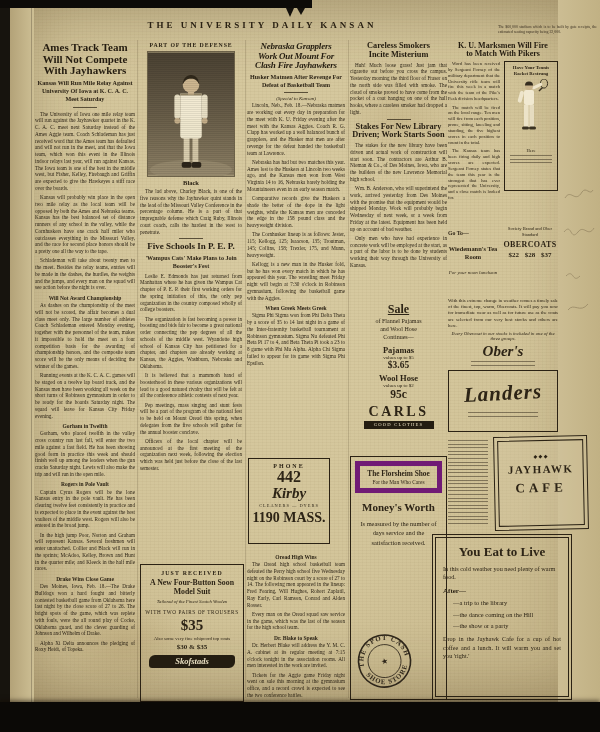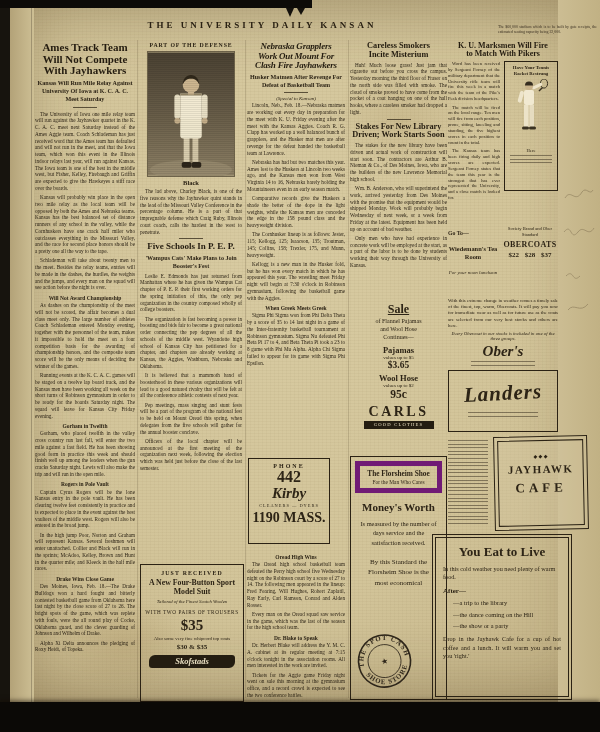--- a/index.html
+++ b/index.html
@@ -305,21 +305,20 @@
   <div class="kirby-addr">1190 MASS.</div>
 </div>
 
 <div class="adbox florsheim">
   <div class="fl-head">
     <div class="fl-head-1">The Florsheim Shoe</div>
     <div class="fl-head-2">For the Man Who Cares</div>
   </div>
   <div class="fl-title">Money's Worth</div>
   <div class="fl-p1">Is measured by the number of days service and the satisfaction received.</div>
-  <div class="fl-p2">By this Standard the Florsheim Shoe is the most economical</div>
   <div class="fl-stamp">
     <svg width="58" height="58" viewBox="0 0 58 58">
       <circle cx="29" cy="29" r="26" fill="none" stroke="#2e261a" stroke-width="1.6"></circle>
       <circle cx="29" cy="29" r="16.5" fill="none" stroke="#2e261a" stroke-width=".8"></circle>
       <defs>
         <path id="arcT" d="M8 29 A21 21 0 0 1 50 29"></path>
         <path id="arcB" d="M6 29 A23 23 0 0 0 52 29"></path>
       </defs>
       <text font-size="6.8" font-weight="bold" fill="#2e261a" letter-spacing="1">
         <textPath href="#arcT" startOffset="50%" text-anchor="middle">THE SPOT CASH</textPath>
@@ -327,21 +326,21 @@
       <text font-size="6.8" font-weight="bold" fill="#2e261a" letter-spacing="1">
         <textPath href="#arcB" startOffset="50%" text-anchor="middle">SHOE STORE</textPath>
       </text>
       <text x="29" y="32" text-anchor="middle" font-size="8" fill="#2e261a">★</text>
     </svg>
   </div>
 </div>
 
 <div class="adbox justrec">
   <div class="jr-1">JUST RECEIVED</div>
-  <div class="jr-2">A New Four-Button Sport</div>
+  <div class="jr-2">A New Four-Button Soon</div>
   <div class="jr-2" style="margin-top:0">Model Suit</div>
   <div class="jr-4">Tailored of the Finest Scotch Woolen</div>
   <div class="jr-5">WITH TWO PAIRS OF TROUSERS</div>
   <div class="jr-price">$35</div>
   <div class="jr-6">Also some very fine whipcord top coats</div>
   <div class="jr-7">$30 &amp; $35</div>
   <div class="jr-brand">Skofstads</div>
 </div>
 
 <div class="marksmen">

